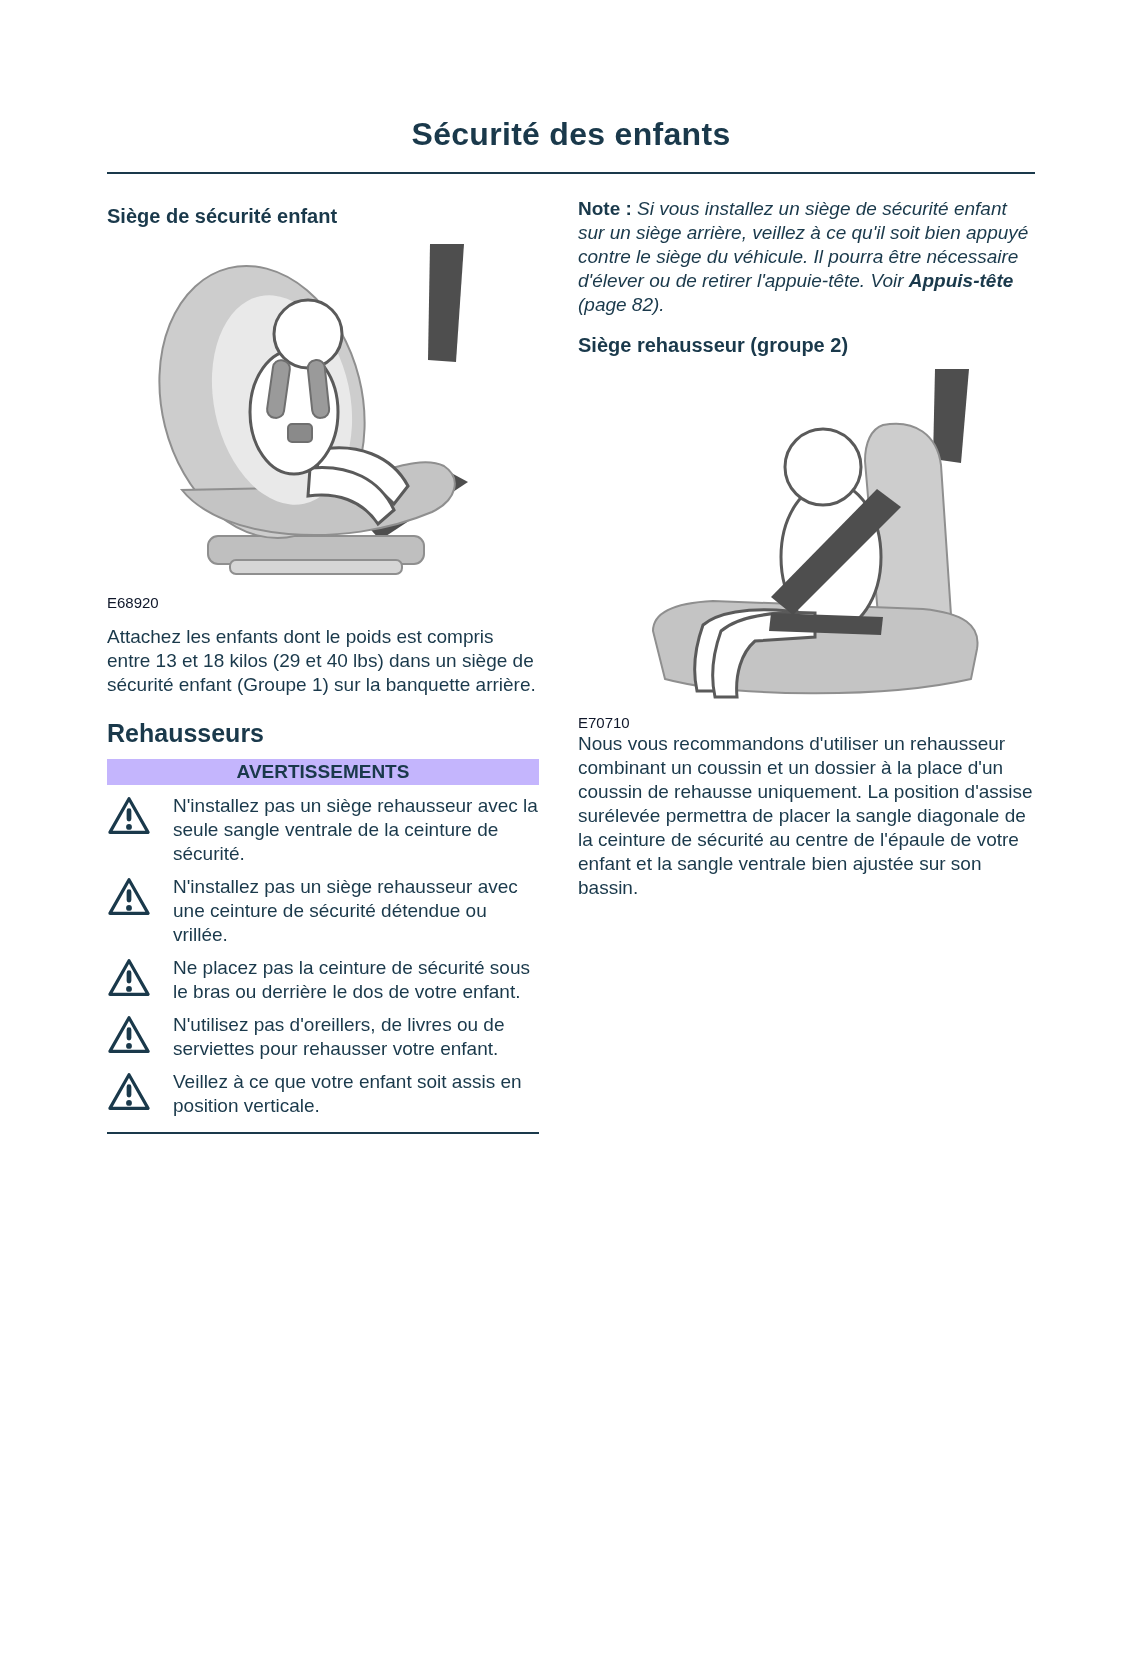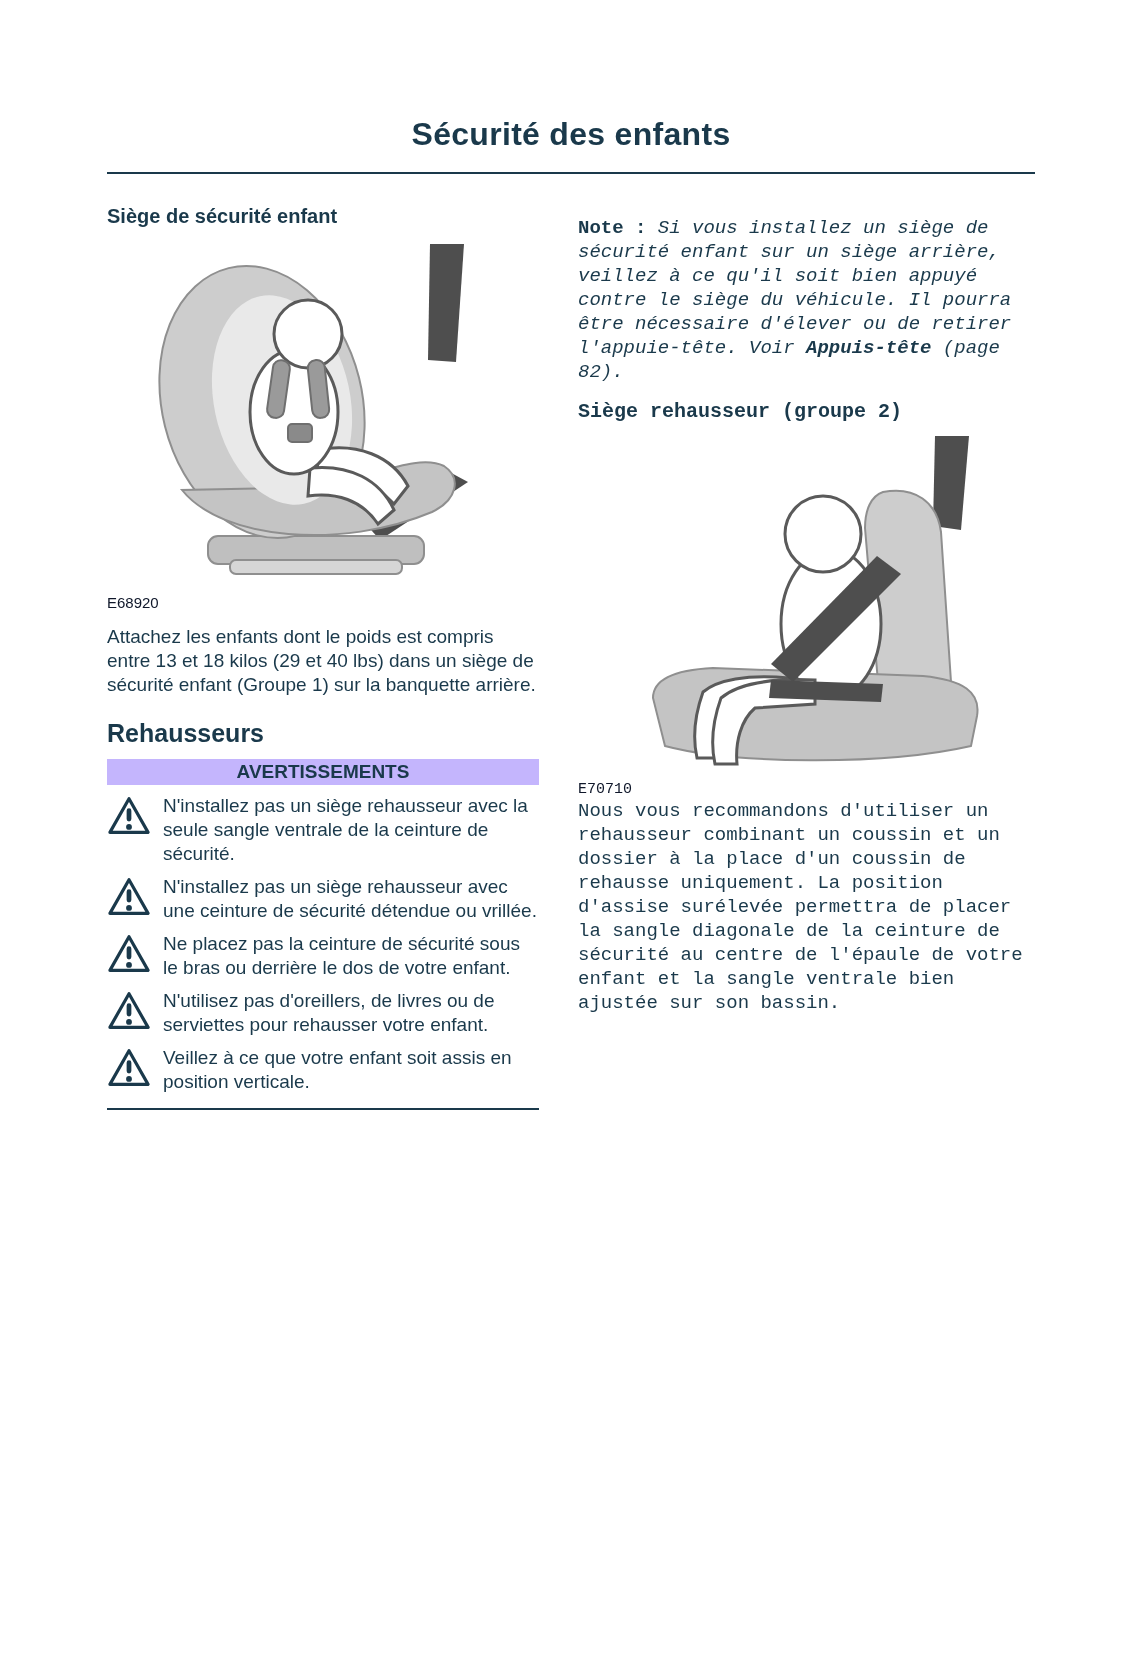--- a/index.html
+++ b/index.html
@@ -12,36 +12,36 @@
   .page-title {
     position:absolute; top:116px; left:0; width:100%;
     text-align:center; font-size:32px; font-weight:bold; letter-spacing:.3px;
   }
   .title-rule {
     position:absolute; top:172px; left:107px; width:928px; height:0;
     border-top:2px solid #1a394b;
   }
   .col { position:absolute; font-size:19px; line-height:24px; }
   .col-left  { left:107px; top:204px; width:432px; }
-  .col-right { left:578px; top:216px; width:458px;font-family:Liberation Mono, monospace; }
+  .col-right { left:578px; top:197px; width:458px; }
   .h-small { font-size:20px; font-weight:bold; line-height:24px; }
   .h-big   { font-size:25px; font-weight:bold; line-height:28px; margin-top:22px; }
   .figure { margin-top:14px; }
   .figure svg { display:block; }
   .fig-code { font-size:15px; line-height:18px; margin-top:12px; color:#0f172a; }
   .para { margin-top:13px; }
   .note { font-style:italic; }
   .note .note-label { font-style:normal; font-weight:bold; }
   .note .note-ref { font-weight:bold; }
   .warnings { margin-top:12px; }
   .warn-header {
     background:#c4b5fd; text-align:center; font-weight:bold;
     font-size:19px; line-height:26px; height:26px;
   }
-  .warn-item { display:flex; gap:10px; margin-top:9px; align-items:flex-start; }
+  .warn-item { display:flex; gap:20px; margin-top:9px; align-items:flex-start; }
   .warn-icon { flex:0 0 46px; padding-top:2px; }
   .warn-text { flex:1; }
   .warn-rule { border-top:2px solid #1a394b; margin-top:14px; }
   .page-number {
     position:absolute; top:1376px; left:0; width:100%;
     text-align:center; font-size:24px;
   }
 </style>
 </head>
 <body>

